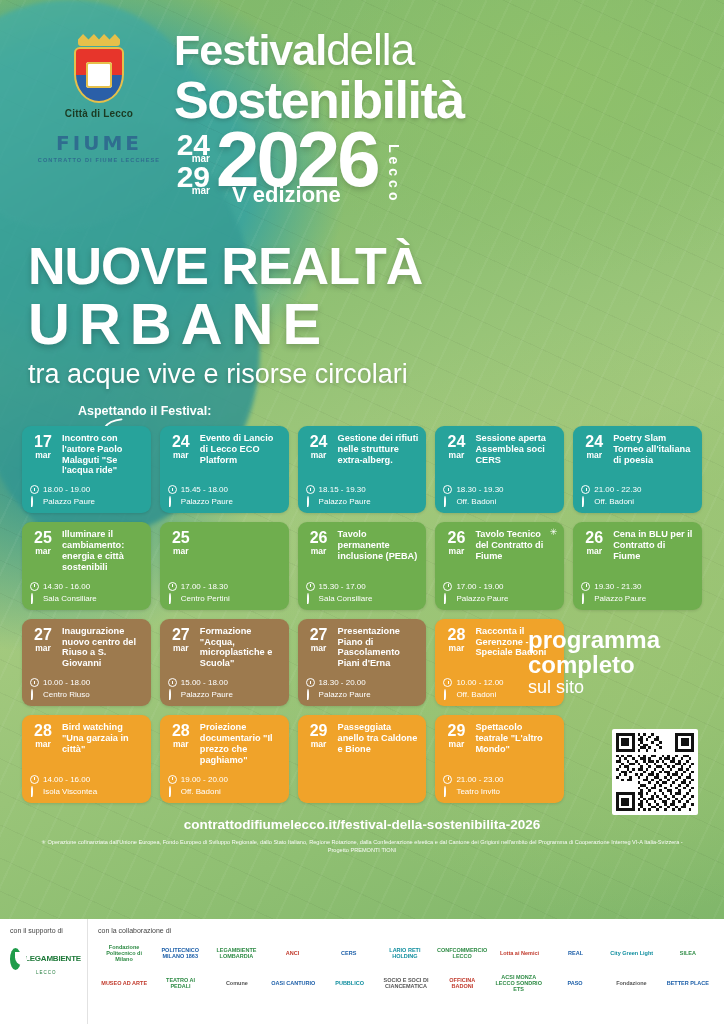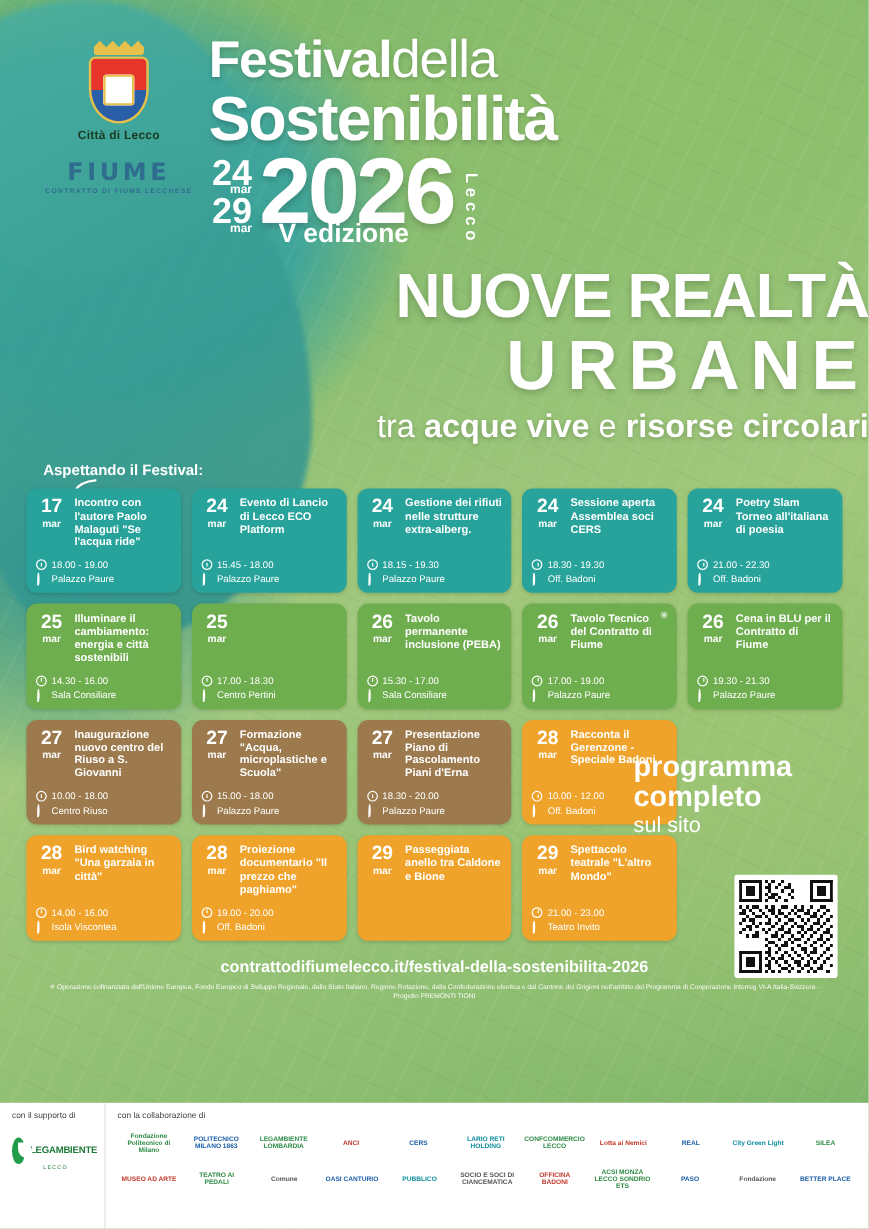--- a/index.html
+++ b/index.html
@@ -81,29 +81,29 @@
   .dates .mar{ font-size:10px; font-weight:600; display:block; text-align:right; margin-top:-2px;}
   .dates .d2{ margin-top:2px; }
   .year{ font-size:78px; font-weight:800; line-height:.82; letter-spacing:-3px; text-shadow:0 3px 6px rgba(0,0,0,.18);}
   .edizione{ font-size:22px; font-weight:700; margin-top:-10px; margin-left:16px; }
   .lecco-vert{
     writing-mode: vertical-rl; font-size:14px; font-weight:700; letter-spacing:4px;
     margin-left:8px; margin-top:16px;
   }
 
   
-  .claim { position:relative; z-index:3; text-align:right; color:#fff; margin-top:13px;padding-left:28px; }
+  .claim { position:relative; z-index:3; text-align:left; color:#fff; margin-top:32px;padding-left:28px; }
   .claim-1{ font-size:52px; font-weight:800; letter-spacing:-1px; line-height:1; text-shadow:0 3px 6px rgba(0,0,0,.2);}
   .claim-2{ font-size:58px; font-weight:800; letter-spacing:9px; line-height:1.05; margin-top:2px; text-shadow:0 3px 6px rgba(0,0,0,.2);}
   .claim-3{ font-size:27px; margin-top:4px; text-shadow:0 2px 4px rgba(0,0,0,.2);}
-  .claim-3 b{ font-weight:700; }
+  .claim-3 b{ font-weight:400; }
   .claim-3 .light{ font-weight:300; }
 
   
-  .await-wrap{ position:relative; z-index:3; margin:14px 0 0 36px; color:#fff; }
+  .await-wrap{ position:relative; z-index:3; margin:14px 0 0 78px; color:#fff; }
   .await-label{ font-size:12.5px; font-weight:600; }
   .arrow{
     position:absolute; left:18px; top:12px; width:34px; height:34px;
   }
 
   
   .grid {
     position:relative; z-index:3;
     display:grid; grid-template-columns: repeat(5, 1fr);
     gap: 9px; padding: 6px 22px 0 22px; margin-top: 2px;

